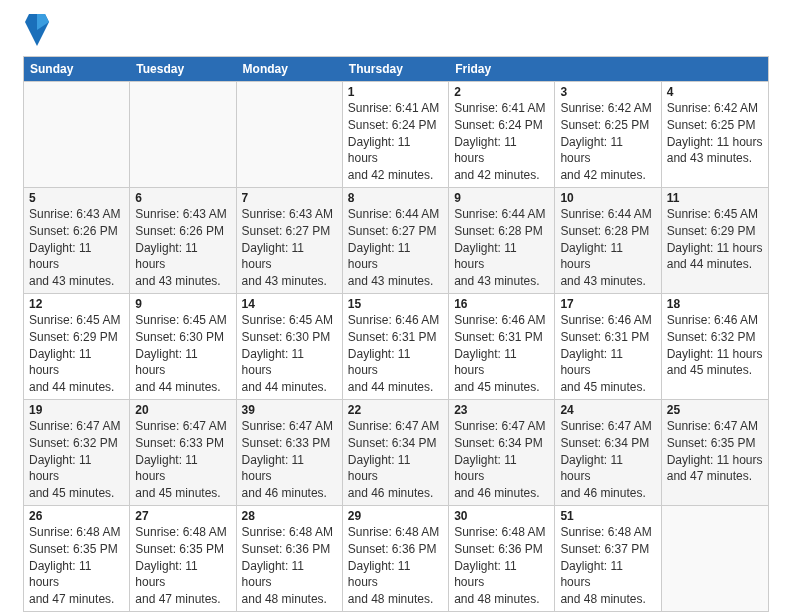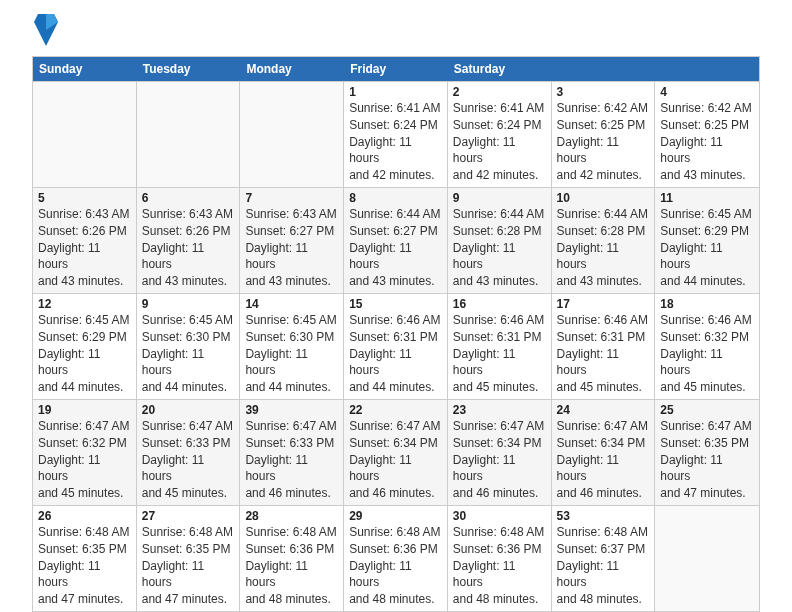--- a/index.html
+++ b/index.html
@@ -6,21 +6,21 @@
     body {
       font-family: Arial, sans-serif;
       background: #fff;
       width: 792px;
       height: 612px;
       overflow: hidden;
     }
     .page {
       width: 792px;
       height: 612px;
-      padding: 12px 32px;
+      padding: 12px 23px;
       display: flex;
       flex-direction: column;
     }
     .header {
       display: flex;
       justify-content: space-between;
       align-items: flex-start;
       margin-bottom: 8px;
     }
     .logo {
@@ -128,22 +128,22 @@
       <div class="main-title"></div>
       <div class="subtitle"></div>
     </div>
   </div>
 
   <div class="calendar">
     <div class="cal-header" id="cal-header-row">
         <div class="cal-header-cell">Sunday</div>
         <div class="cal-header-cell">Tuesday</div>
         <div class="cal-header-cell">Monday</div>
+        <div class="cal-header-cell">Thursday</div>
         <div class="cal-header-cell">Friday</div>
-        <div class="cal-header-cell">Saturday</div>
       </div>
     <div class="cal-body" id="cal-body">
         <div class="cal-row">
           <div class="cal-cell empty"></div>
           <div class="cal-cell empty"></div>
           <div class="cal-cell empty"></div>
           <div class="cal-cell">
             <span class="day-num">1</span>
             <div class="day-info" style="white-space: pre-line;">Sunrise: 6:41 AM
 Sunset: 6:24 PM
@@ -355,21 +355,21 @@
 and 48 minutes.</div>
           </div>
           <div class="cal-cell">
             <span class="day-num">30</span>
             <div class="day-info" style="white-space: pre-line;">Sunrise: 6:48 AM
 Sunset: 6:36 PM
 Daylight: 11 hours
 and 48 minutes.</div>
           </div>
           <div class="cal-cell">
-            <span class="day-num">53</span>
+            <span class="day-num">51</span>
             <div class="day-info" style="white-space: pre-line;">Sunrise: 6:48 AM
 Sunset: 6:37 PM
 Daylight: 11 hours
 and 48 minutes.</div>
           </div>
           <div class="cal-cell empty"></div>
         </div>
       </div>
   </div>
 </div>

